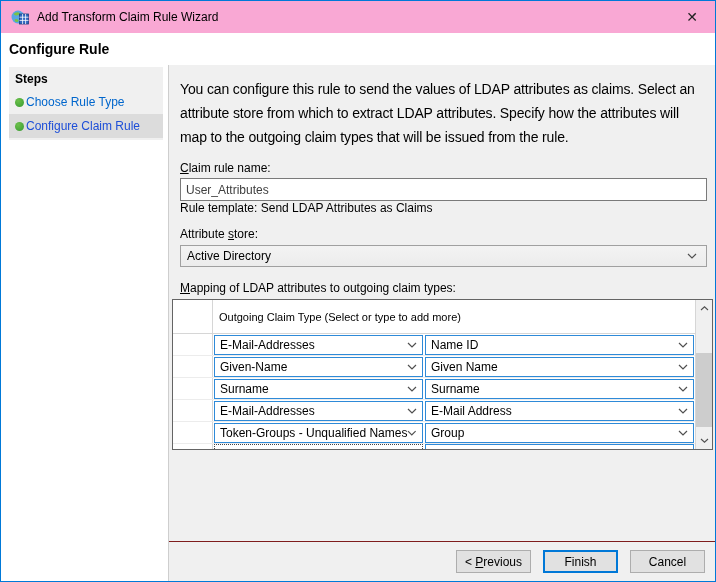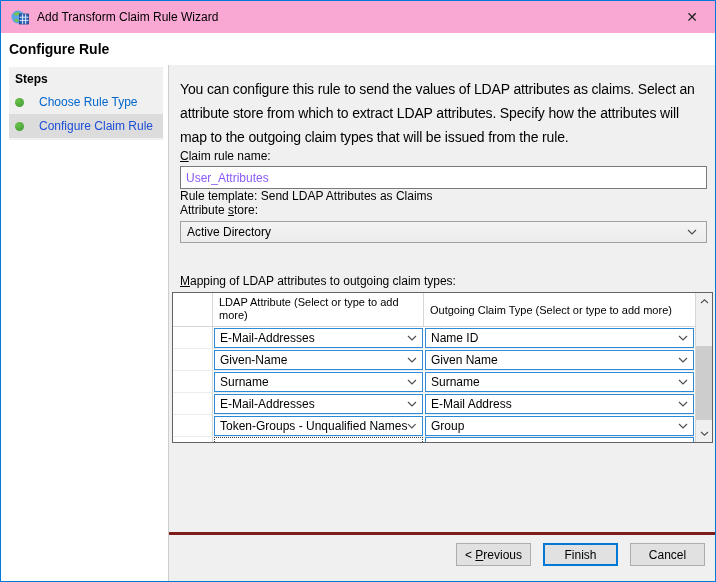--- a/index.html
+++ b/index.html
@@ -16,41 +16,41 @@
 
   
   .page-header { height: 32px; display: flex; align-items: center; padding-left: 8px; background: #fff; font-size: 14px; font-weight: bold; flex: 0 0 auto; }
 
   
   .body { flex: 1; display: flex; min-height: 0; }
 
   .sidebar { width: 168px; background: #fff; border-right: 1px solid #cecece; padding: 2px 5px 0 8px; flex: 0 0 auto; }
   .steps-panel { background: #f0f0f0; padding-bottom: 2px; }
   .steps-header { font-weight: bold; padding: 5px 6px 4px 6px; }
-  .step-item { display: flex; align-items: center; gap: 15px; padding: 5px 6px; }
+  .step-item { display: flex; align-items: center; gap: 2px; padding: 5px 6px; }
   .step-item.selected { background: #dcdcdc; }
   .step-dot { width: 9px; height: 9px; border-radius: 50%; background: radial-gradient(circle at 35% 30%, #6cc04a, #379a32); flex: 0 0 auto; }
   .step-link { color: #0066cc; }
   .step-current { color: #1d4ed8; }
 
   .main { flex: 1; background: #f0f0f0; display: flex; flex-direction: column; min-width: 0; }
   .content { flex: 1; padding: 12px 8px 0 11px; }
 
   .desc { font-size: 14px; letter-spacing: -0.15px; line-height: 24px; }
 
-  .field-label { display: block; }
+  .field-label { display: block; margin-top: 12px; }
   .u { text-decoration: underline; }
 
-  .text-input { display: block; width: 100%; height: 23px; margin-top: 3px; border: 1px solid #7a7a7a; background: #fff; padding: 2px 5px; font-family: "Liberation Sans", sans-serif; font-size: 12px; color: #8b5cf6; }
+  .text-input { display: block; width: 100%; height: 23px; margin-top: 3px; border: 1px solid #7a7a7a; background: #fff; padding: 2px 5px; font-family: "Liberation Sans", sans-serif; font-size: 12px; color: #404040; }
 
   .rule-template { }
 
   .combo { margin-top: 4px; height: 22px; border: 1px solid #a0a0a0; background: linear-gradient(#f3f3f3, #ececec); display: flex; align-items: center; justify-content: space-between; padding: 0 9px 0 6px; cursor: default; }
 
-  .mapping-label { margin-top: 31px; display: block; }
+  .mapping-label { margin-top: 14px; display: block; }
 
   
   .grid { margin-top: 4px; margin-left: -8px; width: calc(100% + 14px); height: 151px; border: 1px solid #646464; background: #fff; display: flex; }
   .grid-cols { flex: 1; display: flex; flex-direction: column; min-width: 0; }
   .grid-header { display: flex; height: 34px; border-bottom: 1px solid #d6d6d6; flex: 0 0 auto; }
   .h-rowheader { width: 40px; border-right: 1px solid #d6d6d6; flex: 0 0 auto; }
   .h-ldap { width: 211px; border-right: 1px solid #d6d6d6; padding: 3px 6px; font-size: 11px; line-height: 13px; flex: 0 0 auto; }
   .h-claim { flex: 1; display: flex; align-items: center; padding: 15px 6px; font-size: 11px; min-width: 0; }
 
   .grid-row { display: flex; height: 22px; border-bottom: 1px solid #ececec; flex: 0 0 auto; }
@@ -64,21 +64,21 @@
   .new-box-claim { height: 100%; margin: 0 1px; border: 1px solid #2e8ad8; border-bottom: none; background: #fff; }
 
   .grid-scrollbar { width: 17px; background: #f0f0f0; border-left: 1px solid #d6d6d6; display: flex; flex-direction: column; flex: 0 0 auto; }
   .sb-arrow { height: 17px; display: flex; align-items: center; justify-content: center; flex: 0 0 auto; }
   .sb-track { flex: 1; position: relative; }
   .sb-thumb { position: absolute; top: 36px; left: 0; width: 100%; height: 74px; background: #cdcdcd; }
 
   .chev { display: block; }
 
   
-  .footer { height: 49px; border-top: 3px solid #7f1d1d; display: flex; justify-content: flex-end; align-items: flex-start; gap: 12px; padding: 8px 10px 0 0; flex: 0 0 auto; }
+  .footer { height: 40px; border-top: 1px solid #7f1d1d; display: flex; justify-content: flex-end; align-items: flex-start; gap: 12px; padding: 8px 10px 0 0; flex: 0 0 auto; }
   .btn { width: 75px; height: 23px; background: #e1e1e1; border: 1px solid #adadad; display: flex; align-items: center; justify-content: center; font-size: 12px; cursor: default; }
   .btn.default { border: 2px solid #0078d7; }
 </style>
 </head>
 <body>
 
 <div class="window">
 
   <div class="titlebar">
     <svg class="title-icon" viewBox="0 0 18 16">
@@ -129,21 +129,20 @@
               <polyline points="1,1 5,5 9,1" fill="none" stroke="#505050" stroke-width="1.2"></polyline>
             </svg>
         </div>
 
         <label class="mapping-label"><span class="u">M</span><span>apping of LDAP attributes to outgoing claim types:</span></label>
 
         <div class="grid">
           <div class="grid-cols">
             <div class="grid-header">
               <div class="h-rowheader"></div>
-              <div class="h-ldap">LDAP Attribute (Select or type to add more)</div>
               <div class="h-claim">
                   <span>Outgoing Claim Type (Select or type to add more)</span>
                 </div>
             </div>
 
             <div class="grid-row">
               <div class="cell-rowheader"></div>
               <div class="cell-ldap">
                   <div class="row-combo">
                     <span>E-Mail-Addresses</span>

